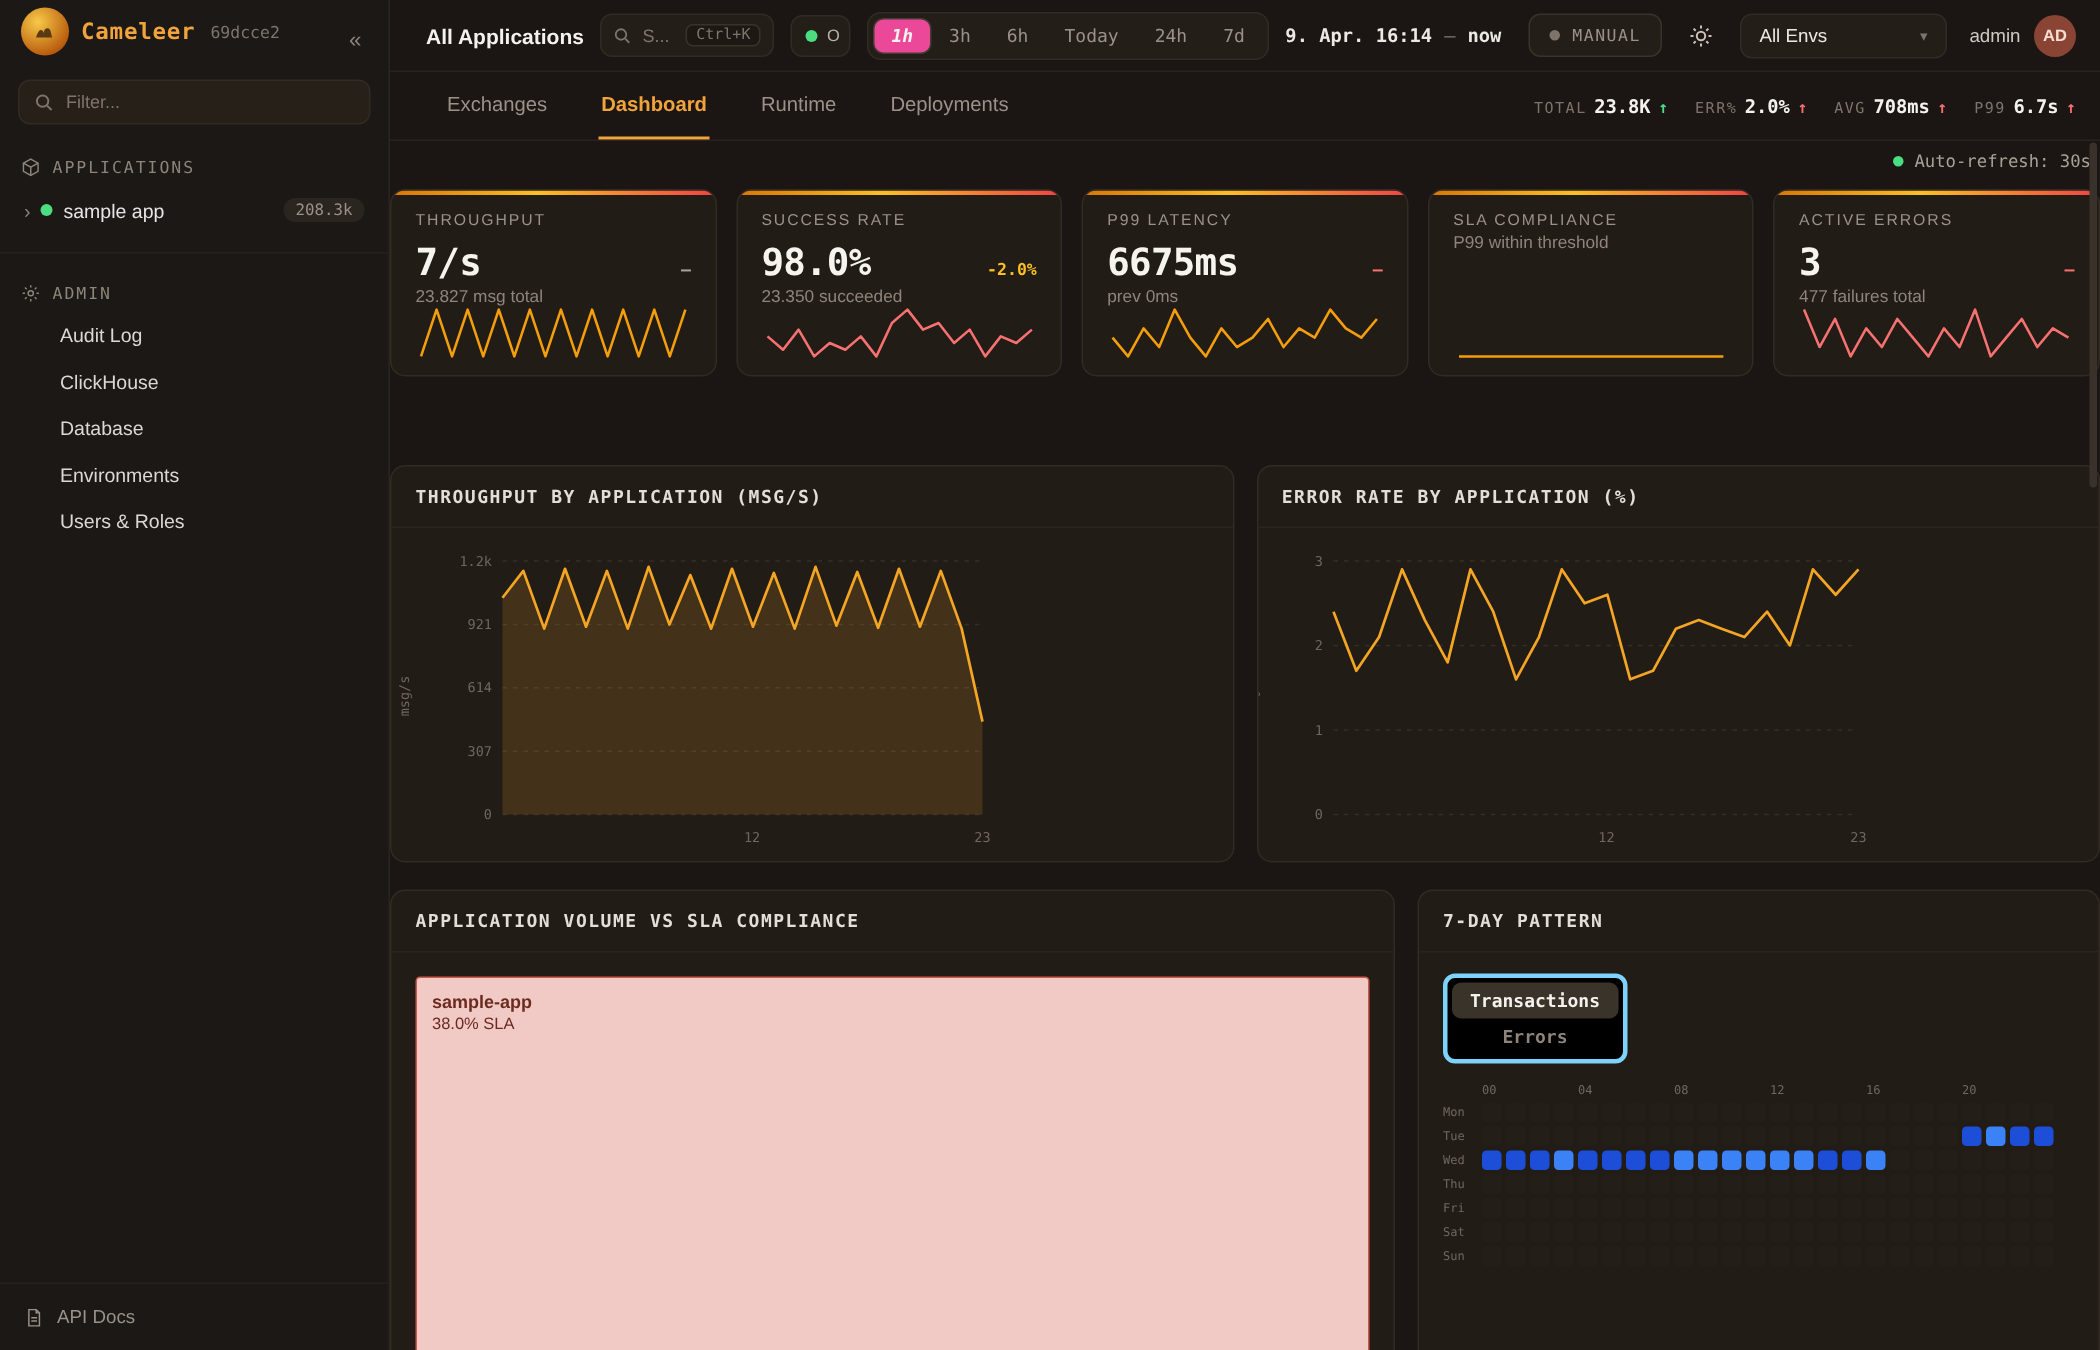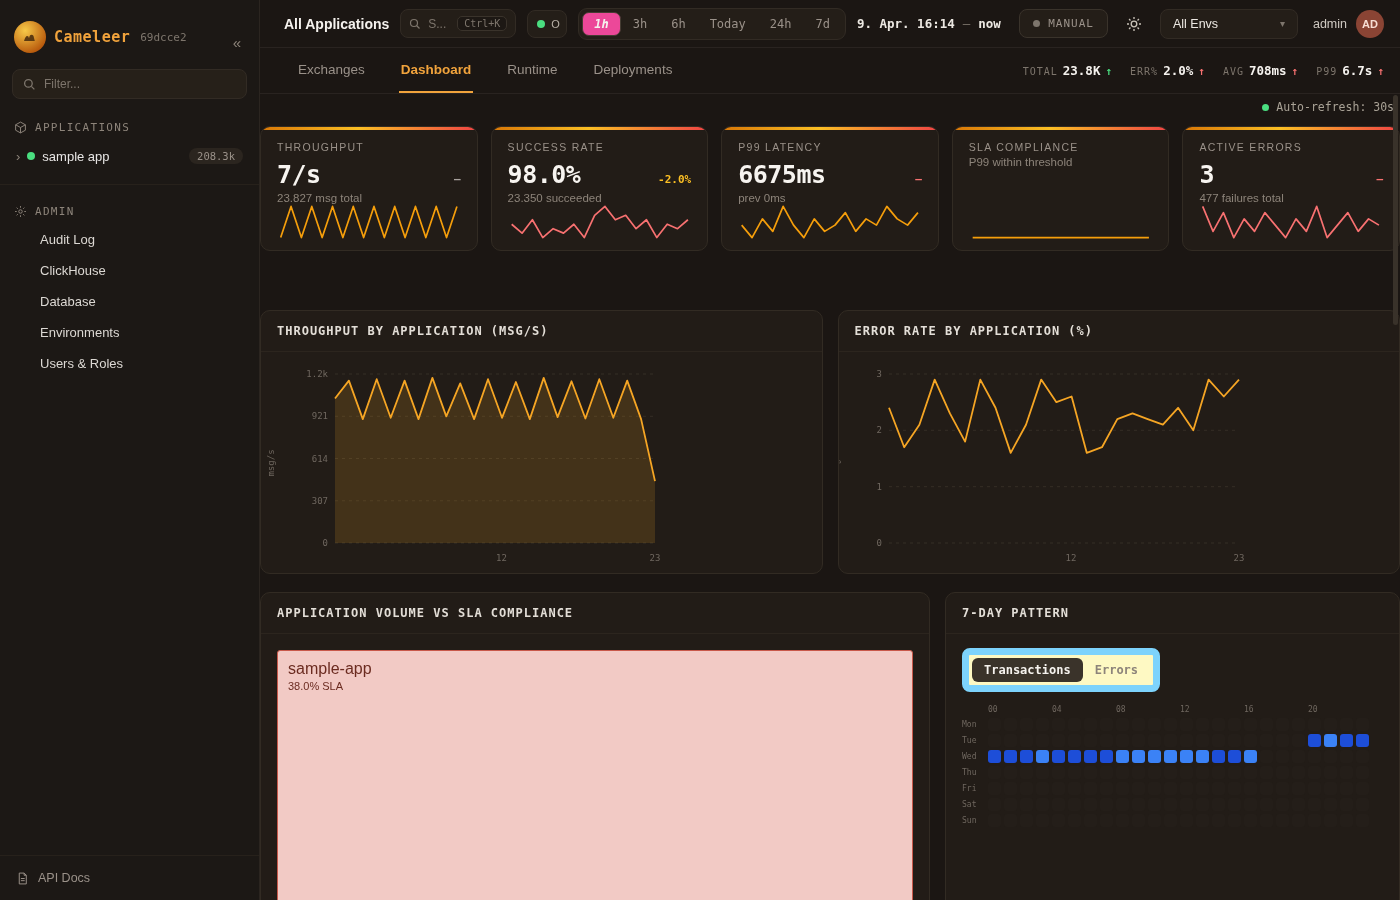--- a/index.html
+++ b/index.html
@@ -3,21 +3,21 @@
 <meta charset="utf-8">
 <style>
   * { box-sizing: border-box; margin: 0; padding: 0; }
   html,body { background:#141110; }
   body { font-family:"Liberation Sans", sans-serif; }
 
   .app { width:1400px; height:900px; display:flex; overflow:hidden; background:#1b1613; color:#e7e5e4; position:relative; }
 
   
   .sidebar { width:260px; min-width:260px; background:#1c1815; border-right:1px solid #2b2520; display:flex; flex-direction:column; }
-  .sb-head { display:flex; align-items:flex-end; justify-content:space-between; padding:21px 14px 8px; }
+  .sb-head { display:flex; align-items:flex-end; justify-content:space-between; padding:5px 14px 8px; }
   .logo { display:flex; align-items:center; gap:8px; }
   .logo-badge { width:32px; height:32px; border-radius:50%; background:radial-gradient(circle at 35% 30%, #f7c948, #b45309 80%); display:flex; align-items:center; justify-content:center; flex:none; }
   .logo-text { font-family:"DejaVu Sans Mono", monospace; font-weight:bold; color:#f1a33c; font-size:15px; letter-spacing:.5px; }
   .logo-ver { font-family:"DejaVu Sans Mono", monospace; font-size:11px; color:#7d756c; margin-left:2px; }
   .collapse-btn { background:none; border:none; color:#8d847a; font-size:15px; cursor:pointer; padding:2px 4px; }
   .sb-filter { margin:8px 12px 2px; display:flex; align-items:center; gap:8px; background:#262019; border:1px solid #322b24; border-radius:8px; padding:7px 10px; }
   .sb-filter input { background:transparent; border:none; outline:none; color:#e7e5e4; font-size:12px; width:100%; font-family:inherit; }
   input::placeholder { color:#7d756c; }
   .sb-section { margin-top:20px; padding:0 14px; display:flex; align-items:center; gap:8px; color:#8d847a; font-family:"DejaVu Sans Mono", monospace; font-size:11px; letter-spacing:1.3px; }
   .sb-app { margin:8px 8px 0; padding:6px 8px; display:flex; align-items:center; gap:7px; border-radius:6px; font-size:13px; color:#e7e5e4; cursor:pointer; }
@@ -80,25 +80,25 @@
   .charts-row { display:grid; grid-template-columns:1fr 1fr; gap:15px; margin-top:15px; height:285px; }
   .chart-card header, .panel-header { padding:13px 16px; border-bottom:1px solid #2c251e; font-family:"DejaVu Sans Mono", monospace; font-size:12px; font-weight:700; letter-spacing:1px; color:#e3ded7; }
   .chart-body { position:relative; padding:12px 4px 0 10px; }
   .ylabel { position:absolute; left:-4px; top:48%; transform:rotate(-90deg); font-family:"DejaVu Sans Mono", monospace; font-size:9px; color:#6f675f; }
   svg .grid { stroke:#352e26; stroke-dasharray:3 4; stroke-width:1; }
   svg .tick { fill:#6f675f; font-family:"DejaVu Sans Mono", monospace; font-size:9px; }
 
   .bottom-row { display:grid; grid-template-columns:670px 1fr; gap:15px; margin-top:18px; height:340px; min-height:340px; }
   .treemap-body { padding:16px; height:calc(100% - 44px); }
   .tm-cell { height:100%; border:1px solid; border-radius:3px; padding:9px 10px; }
-  .tm-name { font-size:16px; font-weight:400; font-family:"Liberation Sans", sans-serif; }
+  .tm-name { font-size:12px; font-weight:700; font-family:"Liberation Sans", sans-serif; }
   .tm-sla { font-size:11px; margin-top:2px; }
 
   .pattern-body { padding:14px 16px; }
-  .seg { display:inline-flex; background:#fef9c3; border:7px solid #7dd3fc; border-radius:8px; padding:3px; margin-bottom:13px; }
+  .seg { display:inline-flex; background:#000000; border:3px solid #7dd3fc; border-radius:8px; padding:3px; margin-bottom:13px;flex-direction:column; }
   .seg-btn { border:none; background:none; color:#8d847a; font-size:12px; font-weight:600; font-family:"DejaVu Sans Mono", monospace; padding:5px 12px; border-radius:6px; cursor:pointer; }
   .seg-btn.active { background:#3a332a; color:#f5f2ee; }
   .hm-hours { display:flex; gap:3px; margin-bottom:4px; }
   .hm-hour { width:13px; min-width:13px; font-family:"DejaVu Sans Mono", monospace; font-size:8px; color:#6f675f; white-space:nowrap; overflow:visible; }
   .hm-row { display:flex; gap:3px; margin-bottom:3px; align-items:center; }
   .hm-day { width:23px; min-width:23px; font-family:"DejaVu Sans Mono", monospace; font-size:8px; color:#6f675f; text-align:left; }
   .hm-cell { width:13px; height:13px; min-width:13px; border-radius:3px; }
 
   .scroll-thumb { position:absolute; right:2px; top:95px; width:5px; height:230px; background:#39322a; border-radius:3px; }
 </style>

